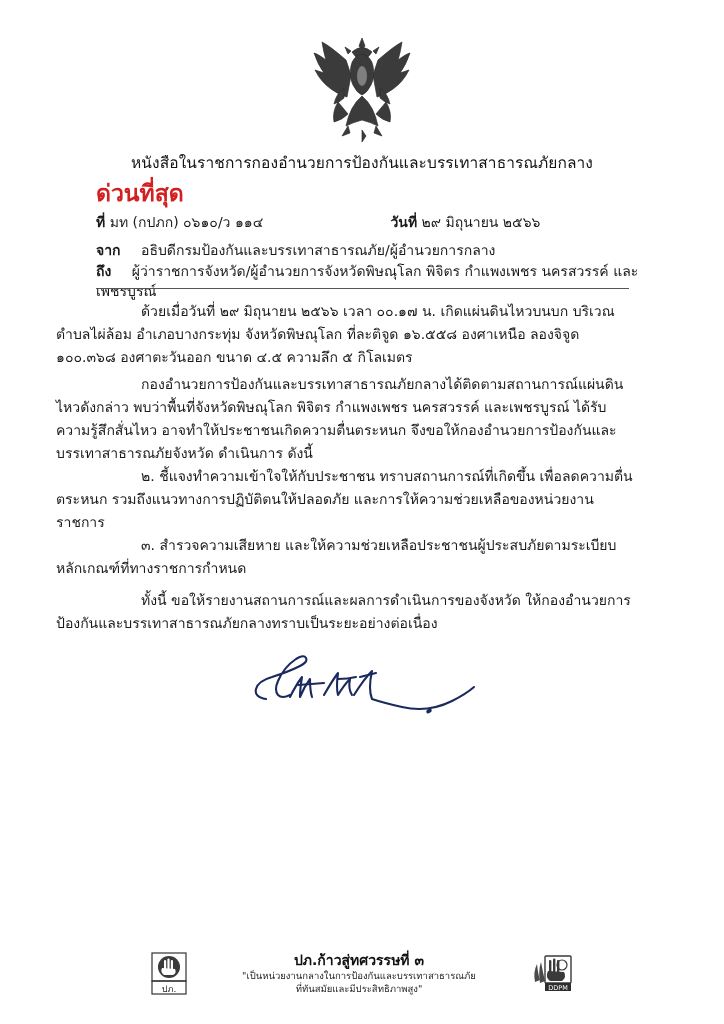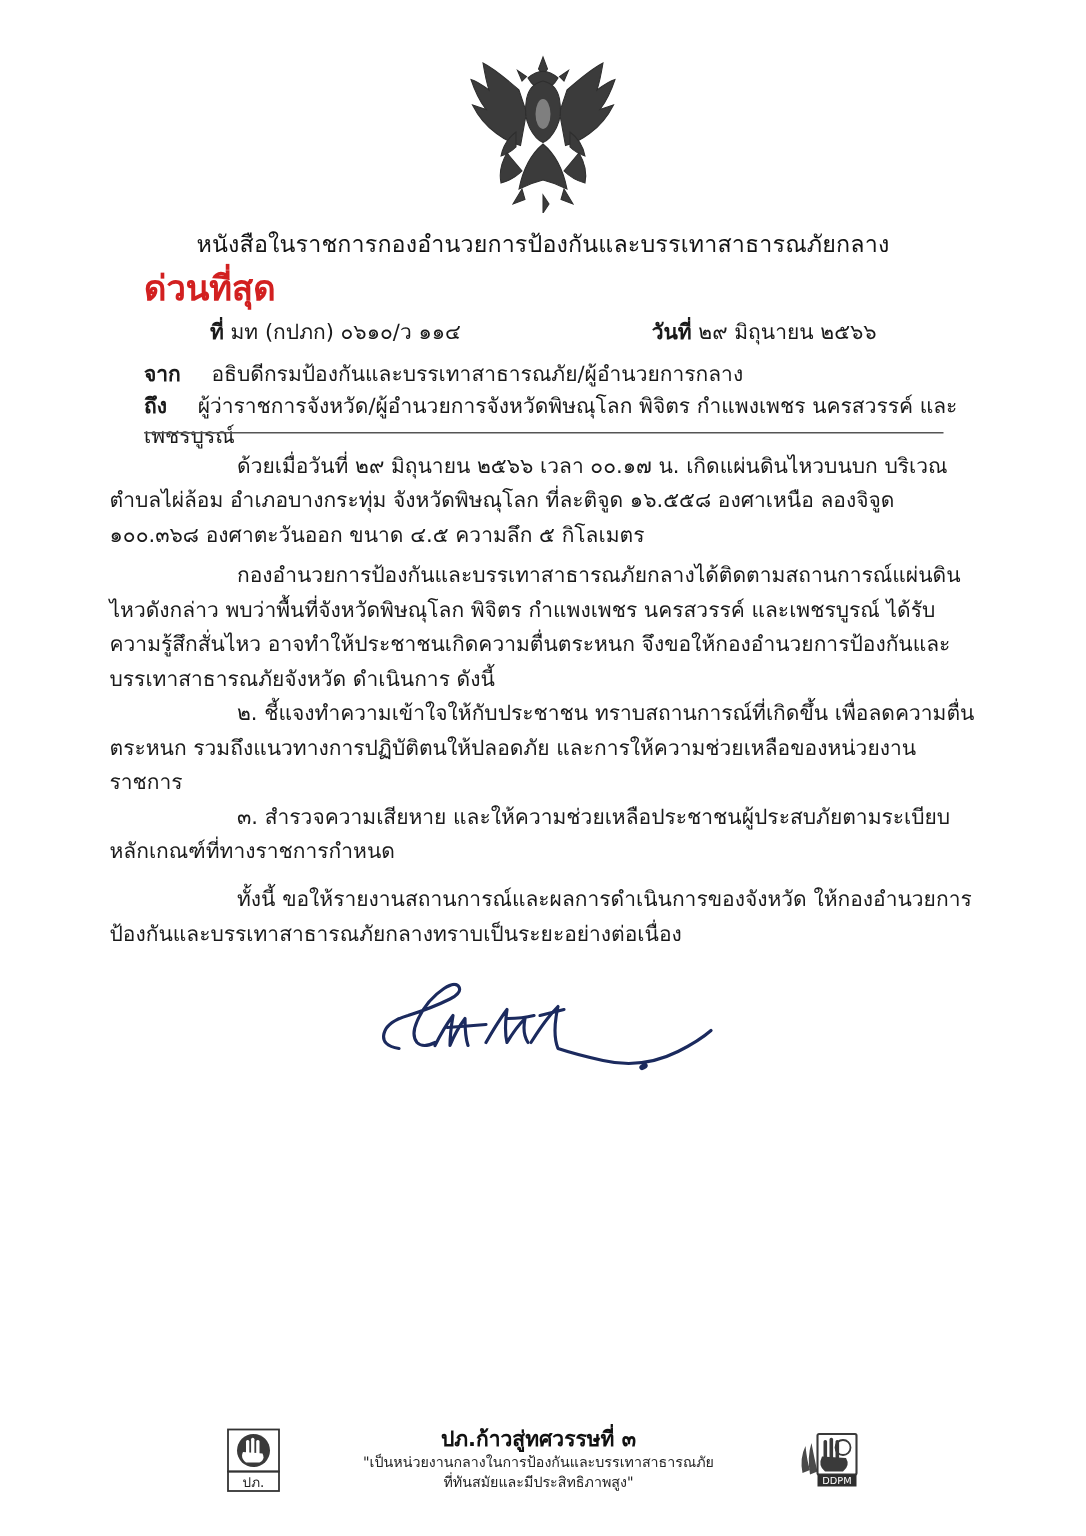--- a/index.html
+++ b/index.html
@@ -62,21 +62,20 @@
     width: 540px;
     font-size: 14px;
     line-height: 1.4;
   }
   .meta-row .lbl {
     font-weight: bold;
   }
   .meta-no {
     display: inline-block;
     width: 290px;
-    margin-left: 44px;
   }
   .from-row {
     position: absolute;
     top: 240px;
     left: 96px;
     width: 560px;
     font-size: 14px;
     line-height: 1.45;
   }
   .to-row {
@@ -96,21 +95,21 @@
     top: 288px;
     left: 96px;
     width: 533px;
     height: 1px;
     background: #555555;
   }
 
   
   .body-block {
     position: absolute;
-    left: 73px;
+    left: 56px;
     top: 300px;
     width: 580px;
     font-size: 14px;
     line-height: 23px;
     color: #1a1a1a;
   }
   .para {
     margin: 0 0 0 0;
     text-align: left;
   }

